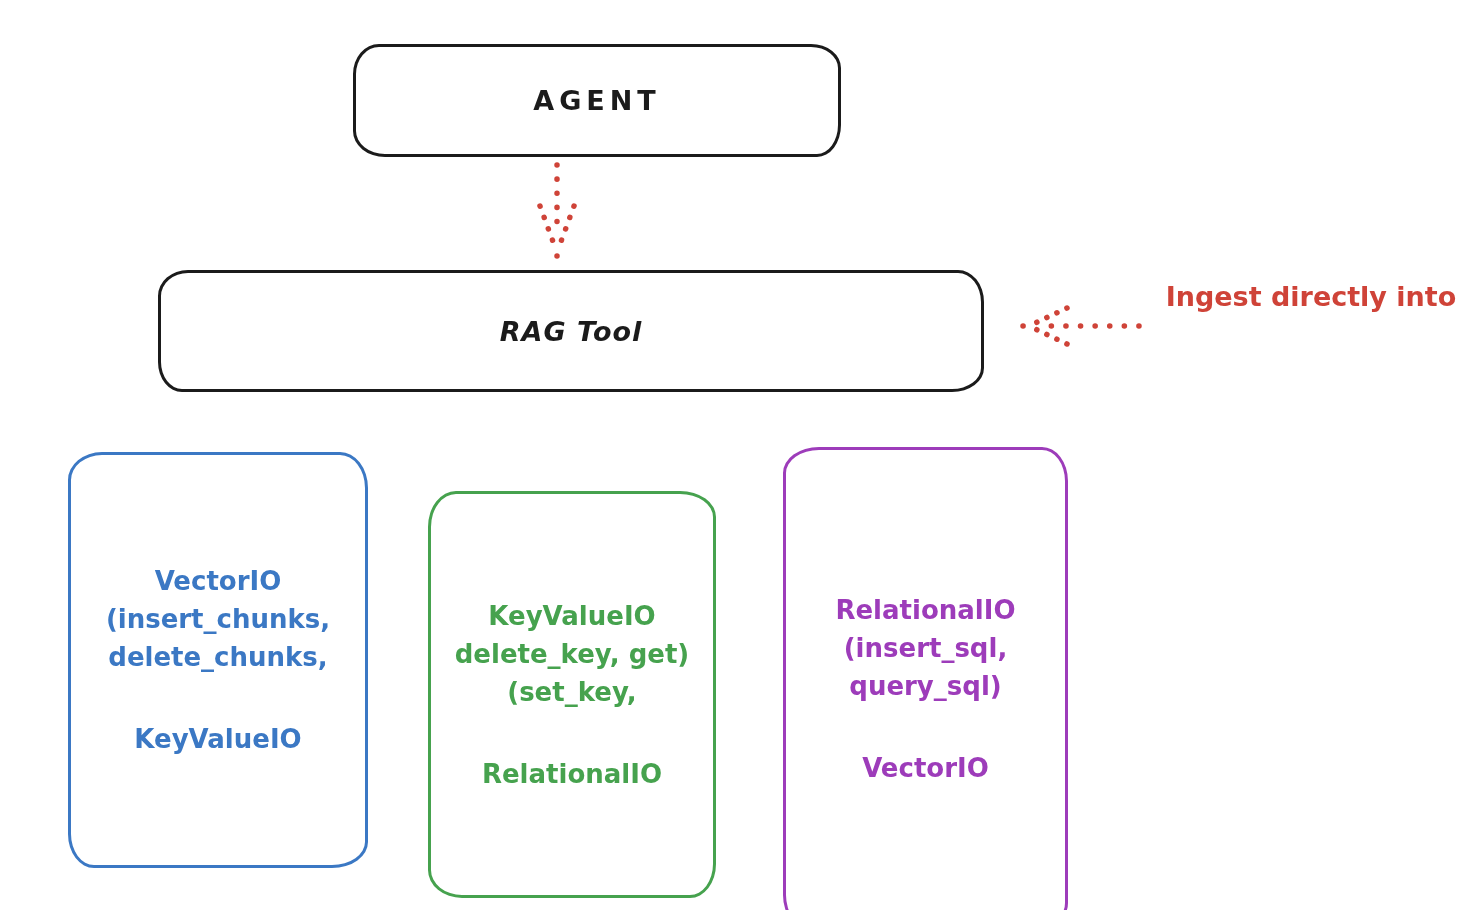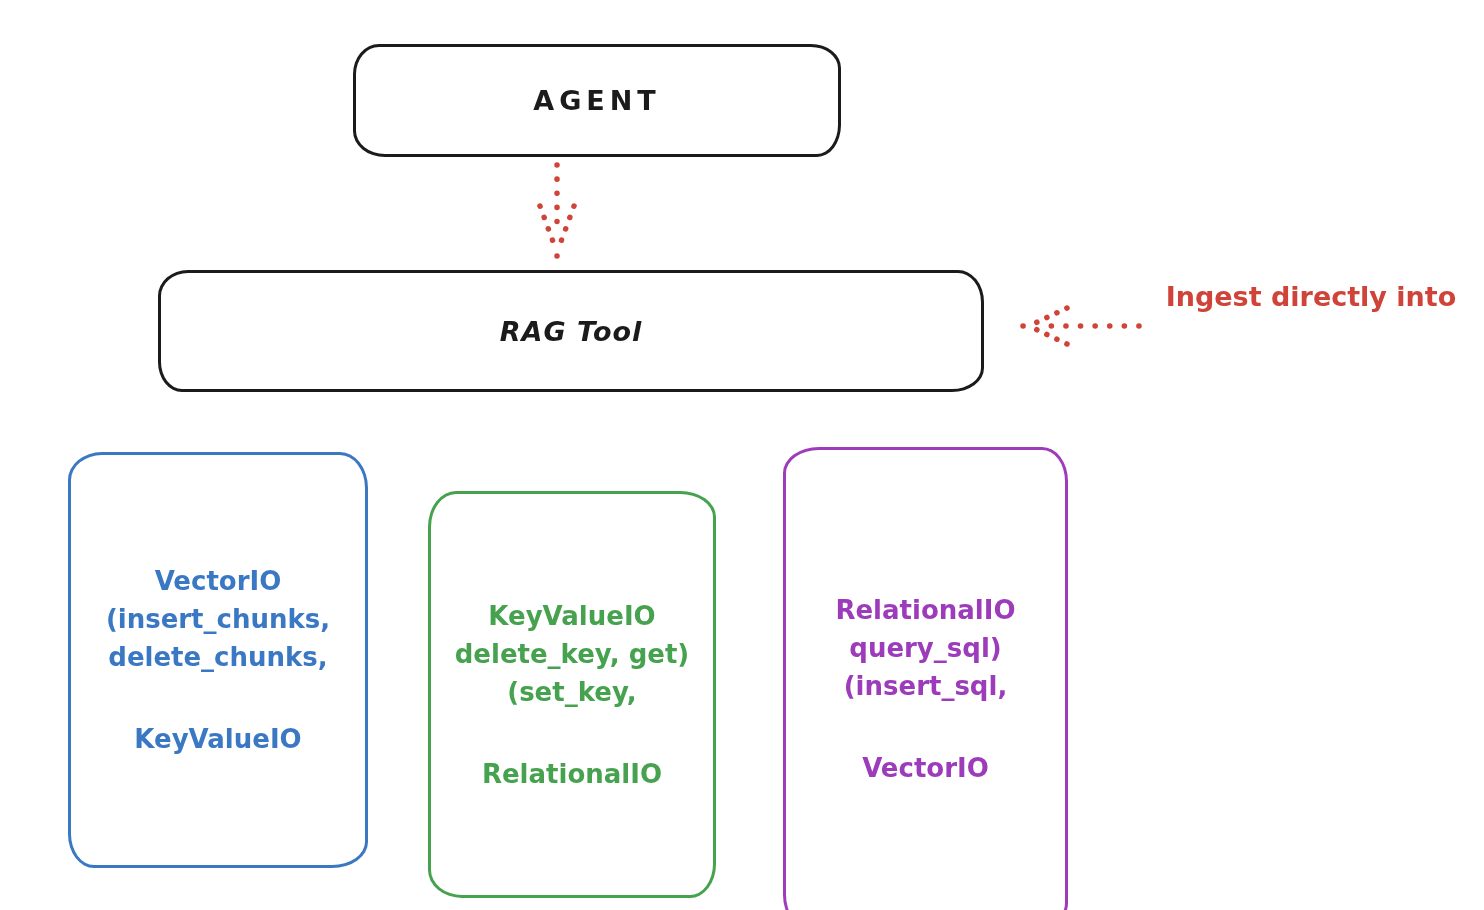--- a/index.html
+++ b/index.html
@@ -141,19 +141,19 @@
       <span class="method-line">KeyValueIO</span>
       <span class="method-line">delete_key, get)</span>
       <span class="method-line">(set_key,</span>
     </div>
     <div class="index-label">RelationalIO</div>
   </div>
 
   <div class="box backend-box relational-box">
     <div>
       <span class="method-line">RelationalIO</span>
+      <span class="method-line">(insert_sql,</span>
       <span class="method-line">query_sql)</span>
-      <span class="method-line">(insert_sql,</span>
     </div>
     <div class="index-label">VectorIO</div>
   </div>
 
 </div>
 
 </body></html>

